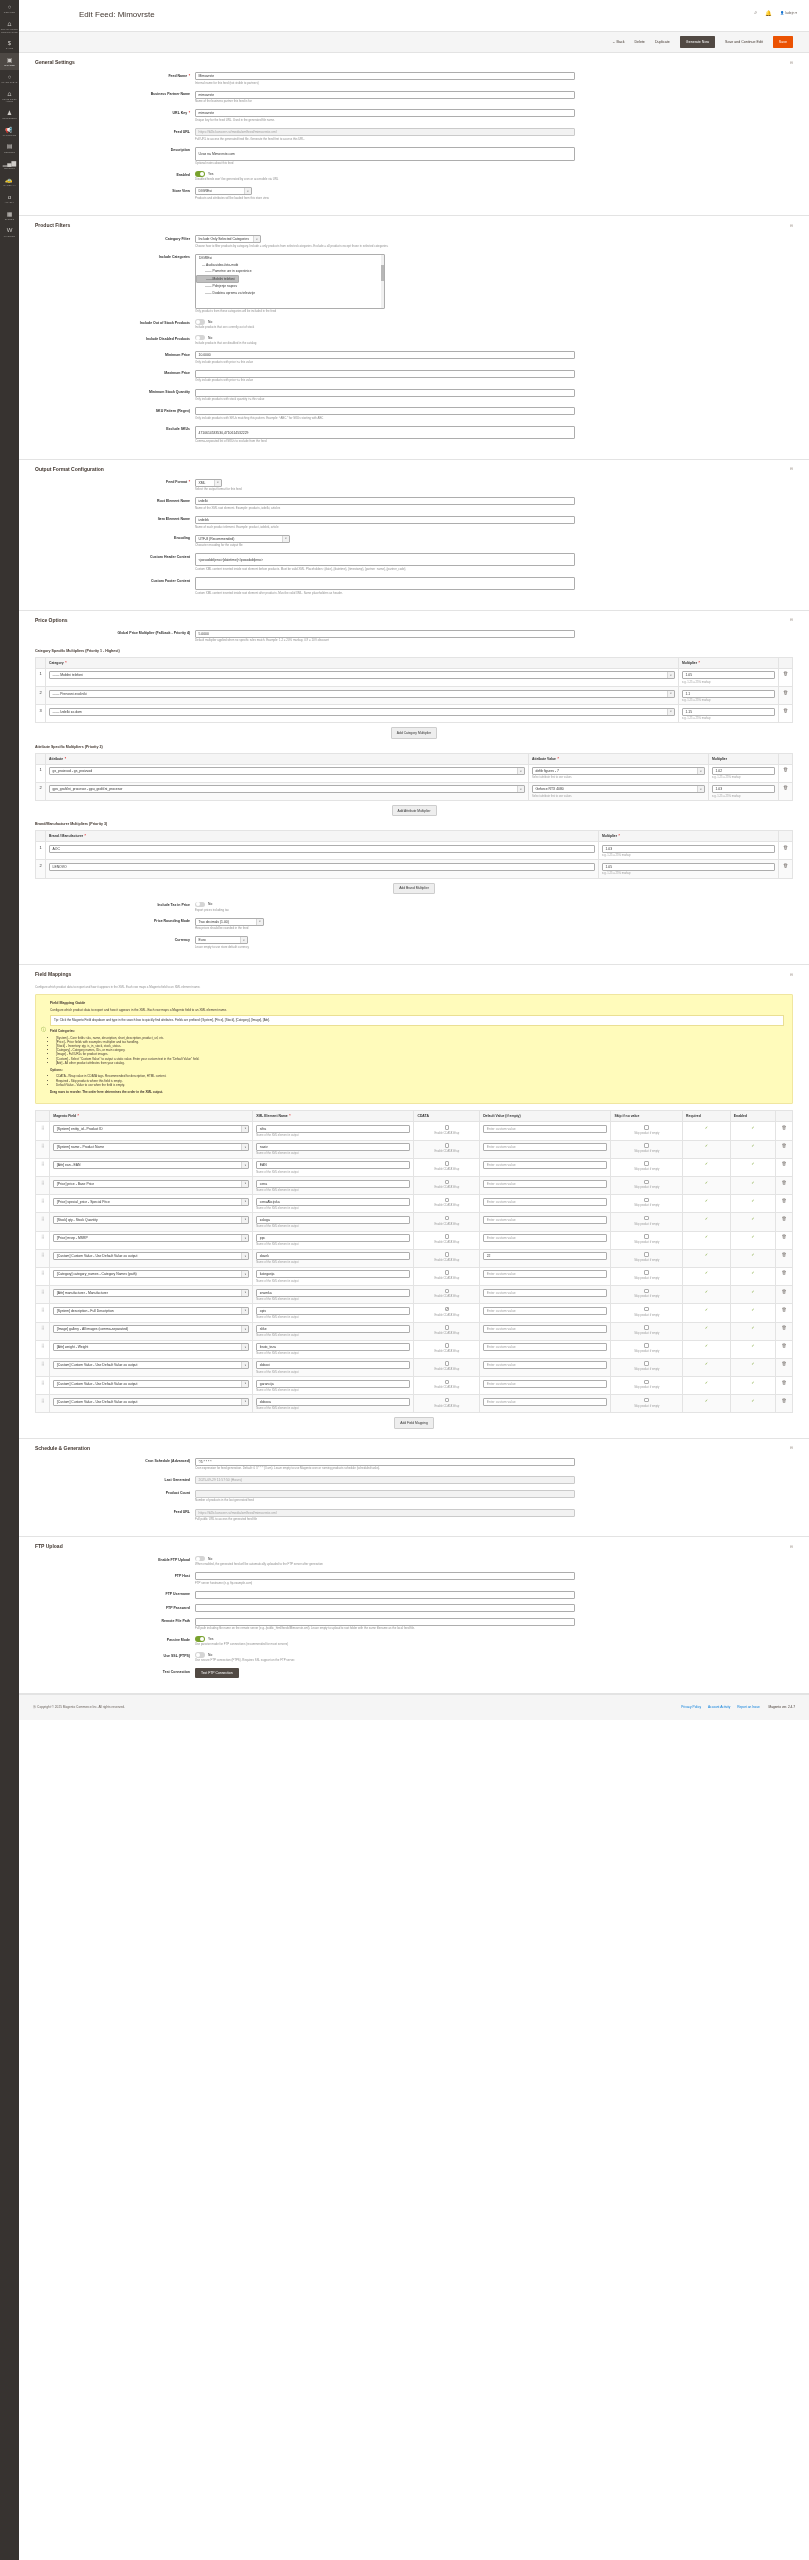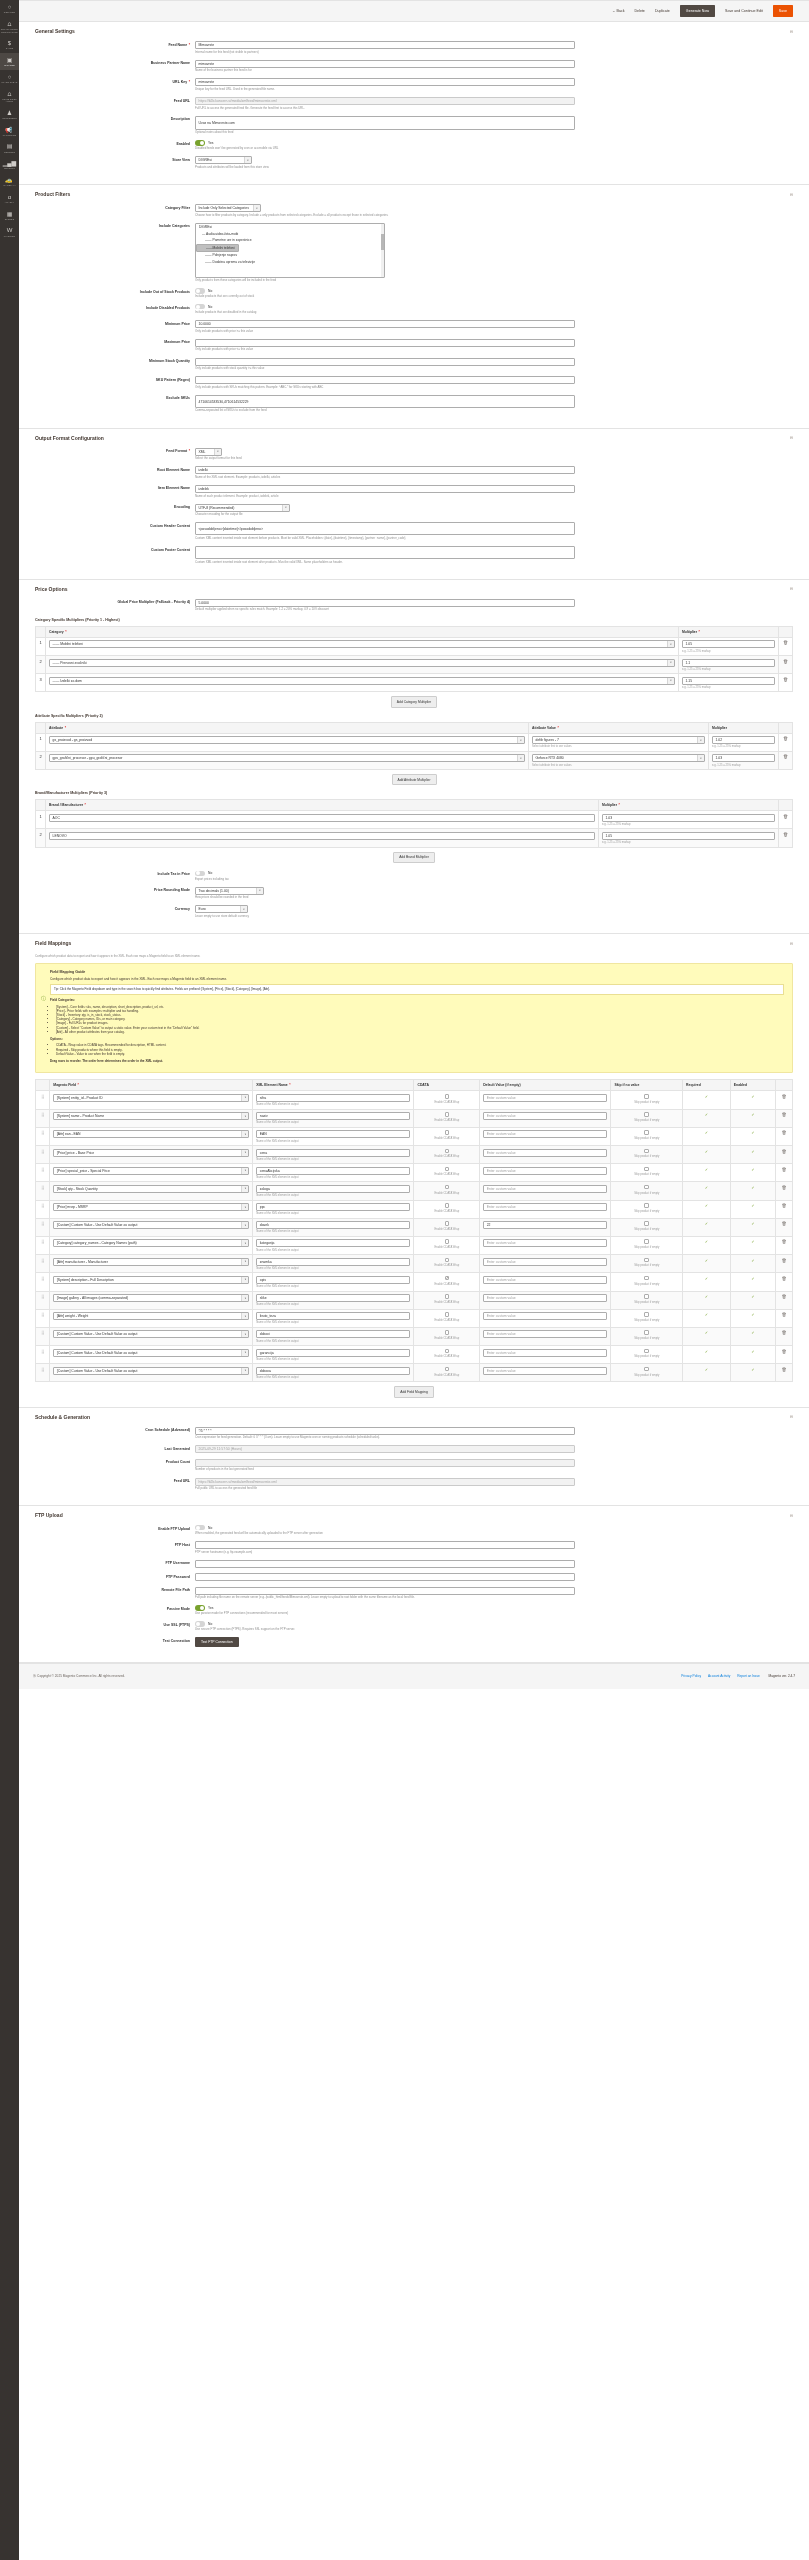--- a/index.html
+++ b/index.html
@@ -205,20 +205,28 @@
       <span class="nav-lbl">STORES</span>
     </div>
   <div class="nav-item">
       <span class="nav-ico">W</span>
       <span class="nav-lbl">WYOMIND</span>
     </div>
 </div>
 
 <div class="page">
 
+  <div class="topbar">
+    <div class="page-title">Edit Feed: Mimovrste</div>
+    <div class="top-right">
+      <span class="ic">⌕</span>
+      <span class="ic">🔔</span>
+      <span class="user">👤 <span>ladejn</span> ▾</span>
+    </div>
+  </div>
 
   <div class="actionbar">
     <span class="btn btn-back">← <span>Back</span></span>
     <span class="btn btn-link">Delete</span>
     <span class="btn btn-link">Duplicate</span>
     <span class="btn btn-dark">Generate Now</span>
     <span class="btn btn-link">Save and Continue Edit</span>
     <span class="btn btn-primary">Save</span>
   </div>
 

